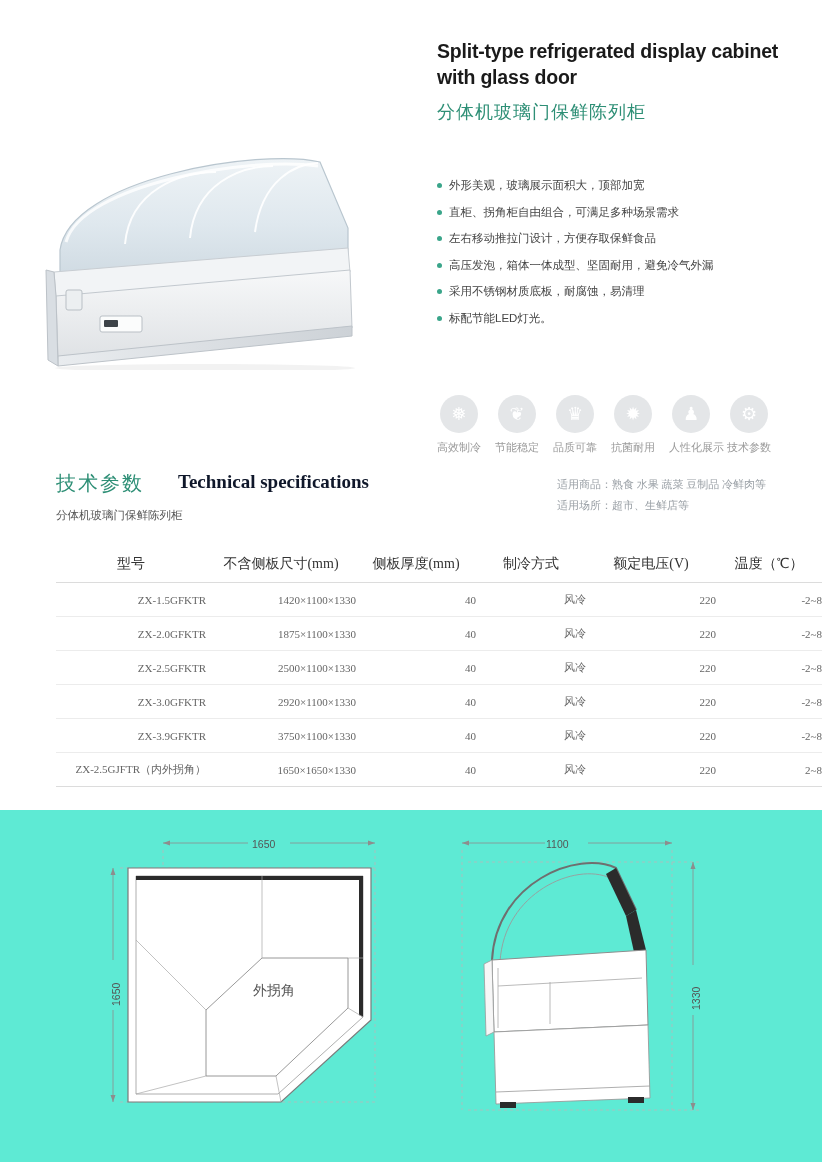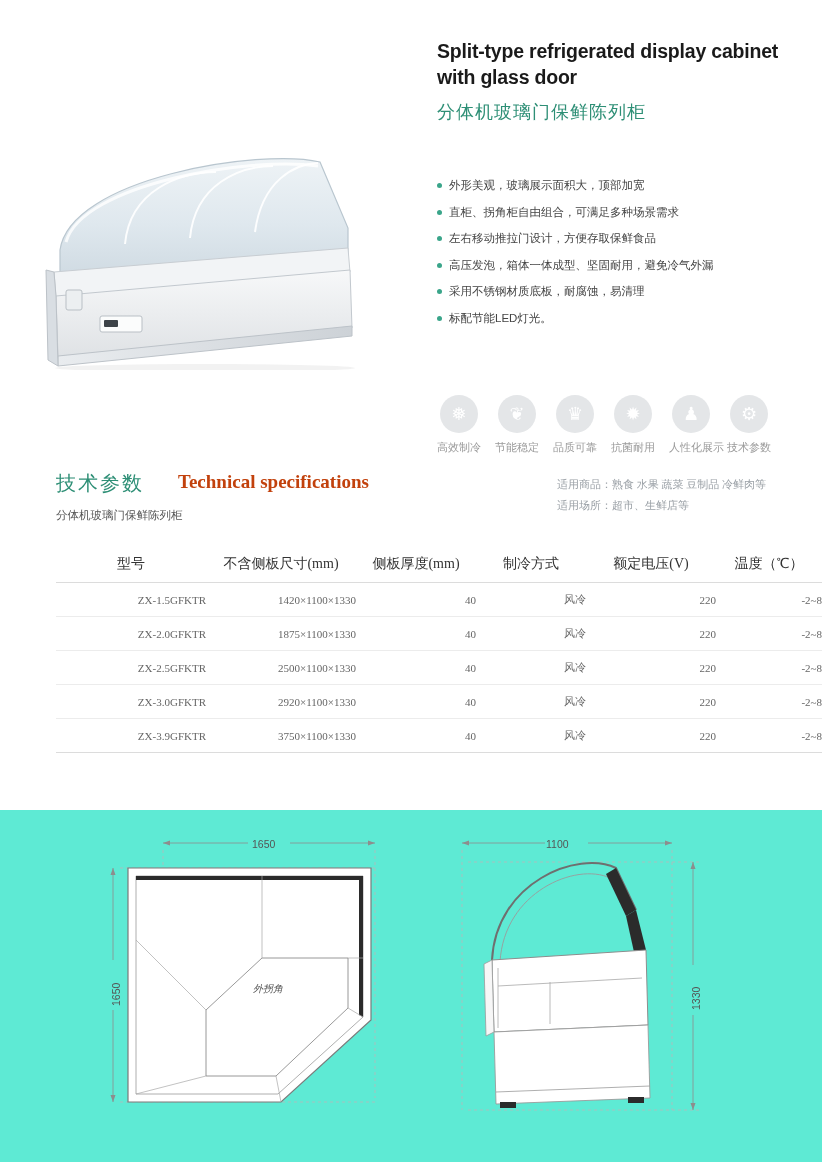--- a/index.html
+++ b/index.html
@@ -45,21 +45,21 @@
   }
   .badge .blabel{margin-top:7px;font-size:11px;color:#9a9a9a;white-space:nowrap;}
 
   
   .spec{position:relative;padding:0 28px;font-family:Liberation Serif, serif;}
   .spec-head{position:relative;height:56px;}
   .spec-cn{
     position:absolute;left:28px;top:0;font-size:20px;color:#2e8f76;letter-spacing:2px;
   }
   .spec-en{
-    position:absolute;left:150px;top:1px;font-size:19px;color:#c2410c;font-weight:600;
+    position:absolute;left:150px;top:1px;font-size:19px;color:#0f172a;font-weight:600;
   }
   .spec-sub{
     position:absolute;left:28px;top:38px;font-size:11.5px;color:#555;
   }
   .applic{
     position:absolute;right:28px;top:4px;text-align:left;
     font-size:11px;color:#9aa0a6;line-height:21px;
   }
   table{
     width:766px;margin:22px 28px 0 28px;border-collapse:collapse;
@@ -79,21 +79,21 @@
     position:absolute;left:0;top:810px;width:822px;height:352px;
     background:#5eead4;
   }
   .dim-label{
     position:absolute;font-size:10.5px;color:#555;
   }
   .vert{
     transform:rotate(-90deg);transform-origin:left top;
   }
   .caption{
-    position:absolute;font-size:10px;color:#555;font-style:italic;
+    position:absolute;font-size:14px;color:#555;
   }
   svg{display:block;}
 </style>
 </head>
 <body>
 
 <div class="page">
 
   <div class="top">
 
@@ -256,20 +256,28 @@
           <td>-2~8</td>
         </tr>
         <tr>
           <td>ZX-3.9GFKTR</td>
           <td>3750×1100×1330</td>
           <td>40</td>
           <td>风冷</td>
           <td>220</td>
           <td>-2~8</td>
         </tr>
+        <tr>
+          <td>ZX-2.5GJFTR（内外拐角）</td>
+          <td>1650×1650×1330</td>
+          <td>40</td>
+          <td>风冷</td>
+          <td>220</td>
+          <td>2~8</td>
+        </tr>
       </tbody>
     </table>
   </div>
 
   <div class="drawings">
 
     <svg width="400" height="352" viewBox="0 0 400 352" style="position:absolute;left:0;top:0;">
 
       <line x1="163" y1="40" x2="163" y2="288" stroke="#b9b9b9" stroke-width="0.8" stroke-dasharray="3,3"></line>
       <line x1="375" y1="40" x2="375" y2="288" stroke="#b9b9b9" stroke-width="0.8" stroke-dasharray="3,3"></line>

